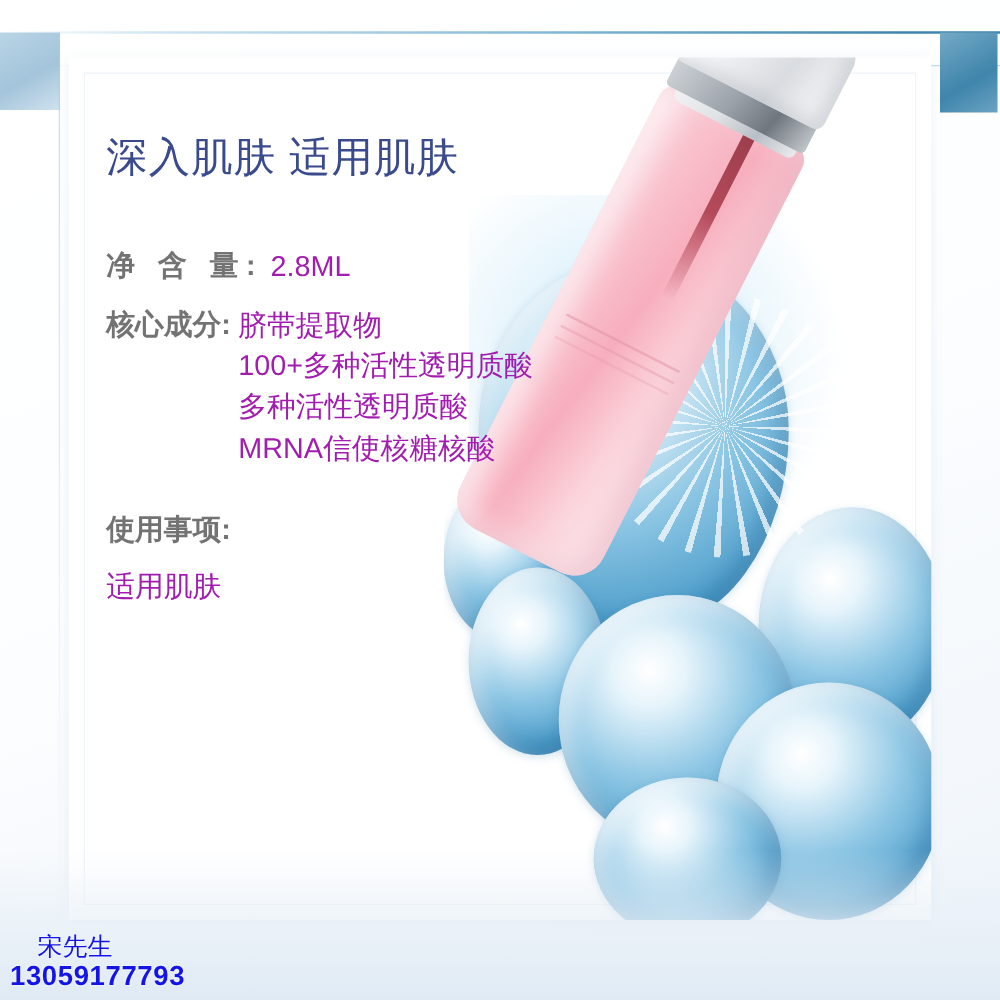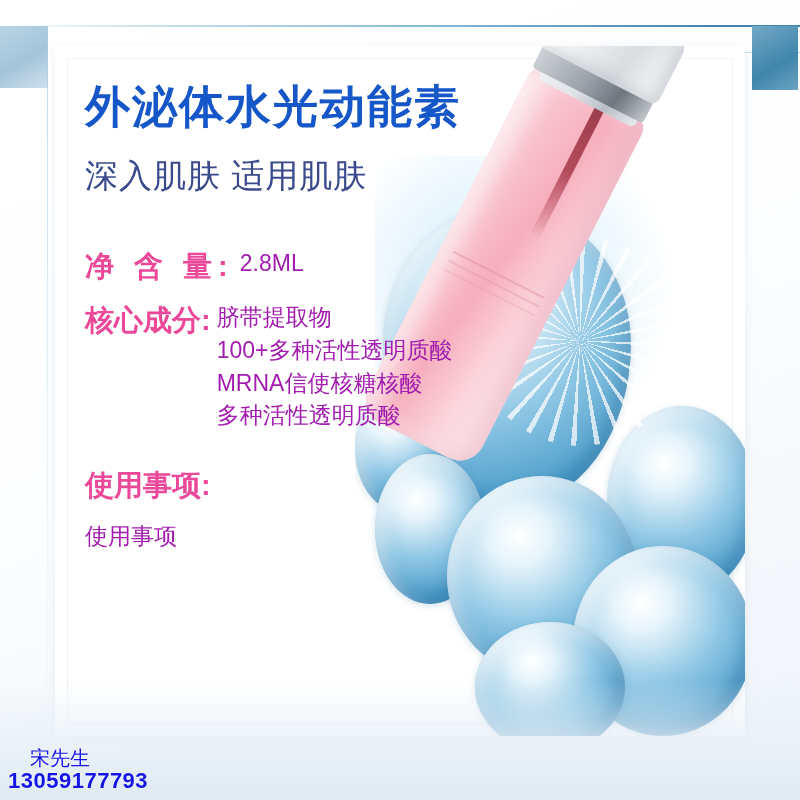--- a/index.html
+++ b/index.html
@@ -151,21 +151,21 @@
     font-size:33px; font-weight:400; color:#3a4a8c;
     letter-spacing:1px; white-space:nowrap;
   }
 
   .specs { margin-top:48px; }
   .spec-row {
     display:flex; align-items:flex-start;
     margin-bottom:14px;
   }
   .spec-label {
-    font-size:29px; font-weight:700; color:#ec4899;
+    font-size:23px; font-weight:700; color:#737373;
     white-space:nowrap; flex:0 0 auto;
     padding-right:6px;
   }
   .spec-label.wide { letter-spacing:6px; }
   .spec-values { flex:1 1 auto; }
   .spec-value {
     font-size:23px; color:#a21caf; line-height:1.42;
     white-space:nowrap;
   }
   .specs .gap { height:20px; }
@@ -210,51 +210,50 @@
       <div class="vial">
         <div class="vial-body"></div>
         <div class="vial-stripe"></div>
         <div class="vial-neck"></div>
         <div class="vial-cap-ring"></div>
         <div class="vial-cap"></div>
       </div>
     </div>
 
     <div class="content">
-      <div class="title">外泌体水光动能素</div>
       <div class="subtitle">深入肌肤  适用肌肤</div>
 
       <div class="specs">
 
         <div class="spec-row">
           <div class="spec-label wide">净 含 量:</div>
           <div class="spec-values">
             <div class="spec-value">2.8ML</div>
           </div>
         </div>
 
         <div class="spec-row">
           <div class="spec-label">核心成分:</div>
           <div class="spec-values">
             <div class="spec-value">脐带提取物</div>
             <div class="spec-value">100+多种活性透明质酸</div>
+            <div class="spec-value">多种活性透明质酸</div>
             <div class="spec-value">MRNA信使核糖核酸</div>
-            <div class="spec-value">多种活性透明质酸</div>
           </div>
         </div>
 
         <div class="gap"></div>
 
         <div class="spec-row">
           <div class="spec-label">使用事项:</div>
         </div>
 
         <div class="spec-row">
           <div class="spec-values">
-            <div class="spec-value">使用事项</div>
+            <div class="spec-value">适用肌肤</div>
           </div>
         </div>
 
       </div>
     </div>
   </div>
 
   <div class="bottom-wash"></div>
 
   <div class="watermark">

